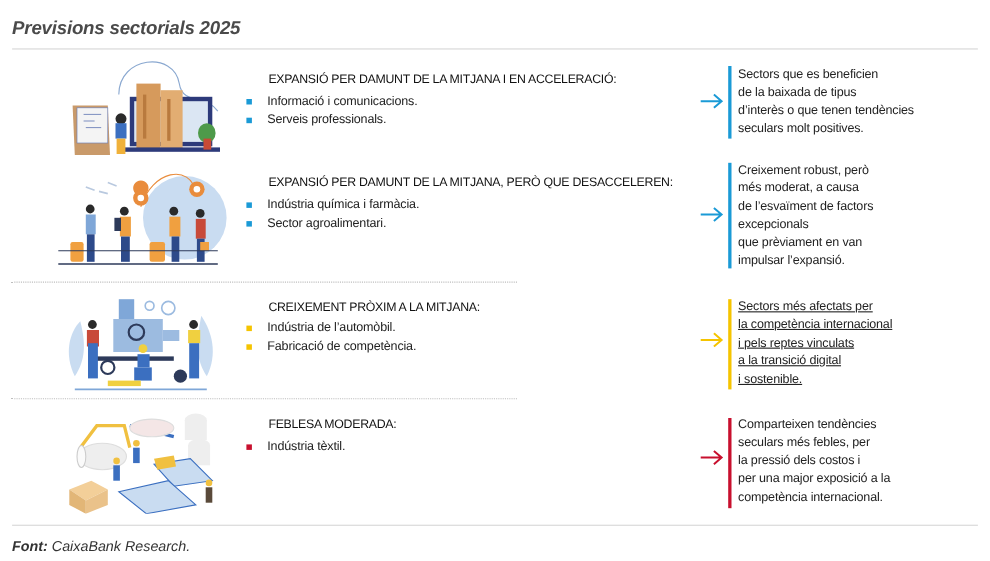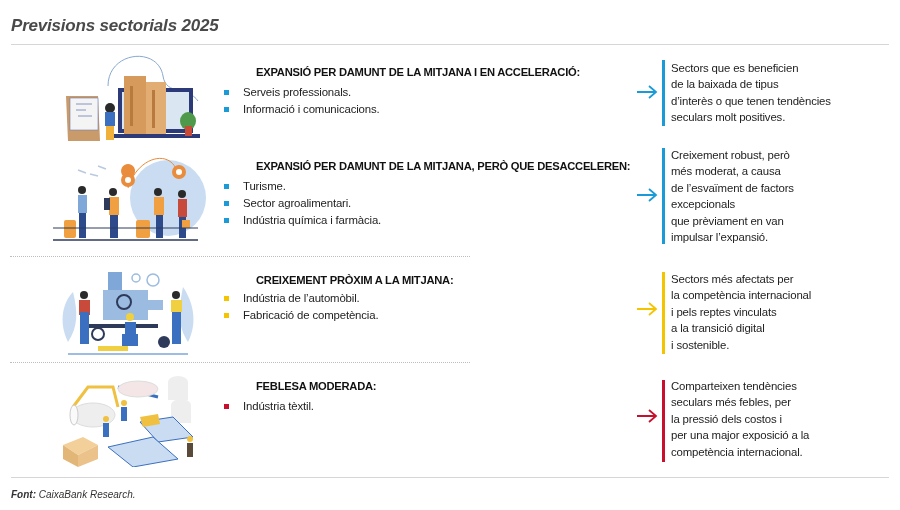--- a/index.html
+++ b/index.html
@@ -11,21 +11,21 @@
     font-size: 17px; font-weight: bold; font-style: italic; color: #4a4a4a;
     letter-spacing: -0.2px;
   }
   .title-rule { position: absolute; left: 11px; top: 44px; width: 878px; height: 1px; background: #d6d6d6; }
 
   .section { position: absolute; left: 0; width: 900px; }
   .illus { position: absolute; left: 48px; width: 160px; height: 100px; }
   .illus svg { width: 100%; height: 100%; }
 
   .heading {
-    position: absolute; left: 228px; font-size: 11.2px; font-weight: bold; color: #111;
+    position: absolute; left: 216px; font-size: 11.2px; font-weight: normal; color: #111;
     letter-spacing: -0.25px; white-space: nowrap; padding-left: 28px;
   }
   .items { position: absolute; left: 243px; list-style: none; }
   .items li {
     position: relative; font-size: 11.4px; line-height: 17px; color: #222; white-space: nowrap; letter-spacing: -0.15px;
   }
   .items li .bullet {
     position: absolute; left: -19px; top: 6px; width: 5px; height: 5px;
   }
 
@@ -34,21 +34,21 @@
   .note-bar { position: absolute; left: 662px; width: 3px; }
   .note {
     position: absolute; left: 671px; font-size: 11.4px; line-height: 16.4px; color: #222; white-space: pre; letter-spacing: -0.15px;
   }
 
   .divider {
     position: absolute; left: 10px; width: 460px; height: 0; border-top: 1px dotted #bdbdbd;
   }
 
   .bottom-rule { position: absolute; left: 11px; top: 477px; width: 878px; height: 1px; background: #d6d6d6; }
-  .source { position: absolute; left: 11px; top: 489px; font-size: 10px; color: #333; font-style: italic; }
+  .source { position: absolute; left: 11px; top: 489px; font-size: 13px; color: #333; font-style: italic; }
   .source b { font-weight: bold; }
 </style>
 </head>
 <body>
 
 <div class="title">Previsions sectorials 2025</div>
 <div class="title-rule"></div>
 
 <div class="section" style="top:0;">
   <div class="illus" style="top:46px;">
@@ -66,22 +66,22 @@
       <path d="M28 58 h16 M28 64 h10 M30 70 h14" stroke="#6b7fb8" stroke-width="0.8"></path>
       <circle cx="62" cy="62" r="5" fill="#2a2a2a"></circle>
       <rect x="57" y="66" width="10" height="14" fill="#3b6fc0"></rect>
       <rect x="58" y="80" width="8" height="14" fill="#f0b13a"></rect>
       <ellipse cx="140" cy="75" rx="8" ry="9" fill="#4e9a4a"></ellipse>
       <rect x="137" y="80" width="7" height="10" fill="#c94a36"></rect>
     </svg>
   </div>
   <div class="heading" style="top:66px;">EXPANSIÓ PER DAMUNT DE LA MITJANA I EN ACCELERACIÓ:</div>
   <ul class="items" style="top:84px;">
+    <li><span class="bullet" style="background:#1a9ad6"></span><span>Informació i comunicacions.</span></li>
     <li><span class="bullet" style="background:#1a9ad6"></span><span>Serveis professionals.</span></li>
-    <li><span class="bullet" style="background:#1a9ad6"></span><span>Informació i comunicacions.</span></li>
   </ul>
   <div class="arrow" style="top:85px;">
     <svg viewBox="0 0 22 14">
         <path d="M1 7 H20 M13 1 L20 7 L13 13" stroke="#1a9ad6" stroke-width="1.8" fill="none"></path>
       </svg>
   </div>
   <div class="note-bar" style="top:60px;height:66px;background:#1a9ad6;"></div>
   <div class="note" style="top:60px;">Sectors que es beneficien
 de la baixada de tipus
 d’interès o que tenen tendències
@@ -114,23 +114,22 @@
       <circle cx="134" cy="44" r="4" fill="#2a2a2a"></circle>
         <rect x="130" y="49" width="9" height="18" fill="#c84a3a"></rect>
         <rect x="131" y="67" width="7" height="21" fill="#2d4a8a"></rect>
       <rect x="134" y="70" width="8" height="8" fill="#f0a040"></rect>
       <path d="M5 78 H150" stroke="#2d3a5a" stroke-width="1"></path>
       <path d="M5 90 H150" stroke="#2d3a5a" stroke-width="1.5"></path>
     </svg>
   </div>
   <div class="heading" style="top:160px;">EXPANSIÓ PER DAMUNT DE LA MITJANA, PERÒ QUE DESACCELEREN:</div>
   <ul class="items" style="top:178px;">
-    <li><span class="bullet" style="background:#1a9ad6"></span><span>Turisme.</span></li>
+    <li><span class="bullet" style="background:#1a9ad6"></span><span>Indústria química i farmàcia.</span></li>
     <li><span class="bullet" style="background:#1a9ad6"></span><span>Sector agroalimentari.</span></li>
-    <li><span class="bullet" style="background:#1a9ad6"></span><span>Indústria química i farmàcia.</span></li>
   </ul>
   <div class="arrow" style="top:188px;">
     <svg viewBox="0 0 22 14">
         <path d="M1 7 H20 M13 1 L20 7 L13 13" stroke="#1a9ad6" stroke-width="1.8" fill="none"></path>
       </svg>
   </div>
   <div class="note-bar" style="top:148px;height:96px;background:#1a9ad6;"></div>
   <div class="note" style="top:147px;">Creixement robust, però
 més moderat, a causa
 de l’esvaïment de factors
@@ -172,21 +171,21 @@
   <ul class="items" style="top:290px;">
     <li><span class="bullet" style="background:#f5c400"></span><span>Indústria de l’automòbil.</span></li>
     <li><span class="bullet" style="background:#f5c400"></span><span>Fabricació de competència.</span></li>
   </ul>
   <div class="arrow" style="top:302px;">
     <svg viewBox="0 0 22 14">
         <path d="M1 7 H20 M13 1 L20 7 L13 13" stroke="#f5c400" stroke-width="1.8" fill="none"></path>
       </svg>
   </div>
   <div class="note-bar" style="top:272px;height:82px;background:#f5c400;"></div>
-  <div class="note" style="top:271px;">Sectors més afectats per
+  <div class="note" style="top:271px;text-decoration:underline;">Sectors més afectats per
 la competència internacional
 i pels reptes vinculats
 a la transició digital
 i sostenible.</div>
 </div>
 
 <div class="divider" style="top:362px;width:460px;"></div>
 
 <div class="section" style="top:0;">
   <div class="illus" style="top:367px;">

